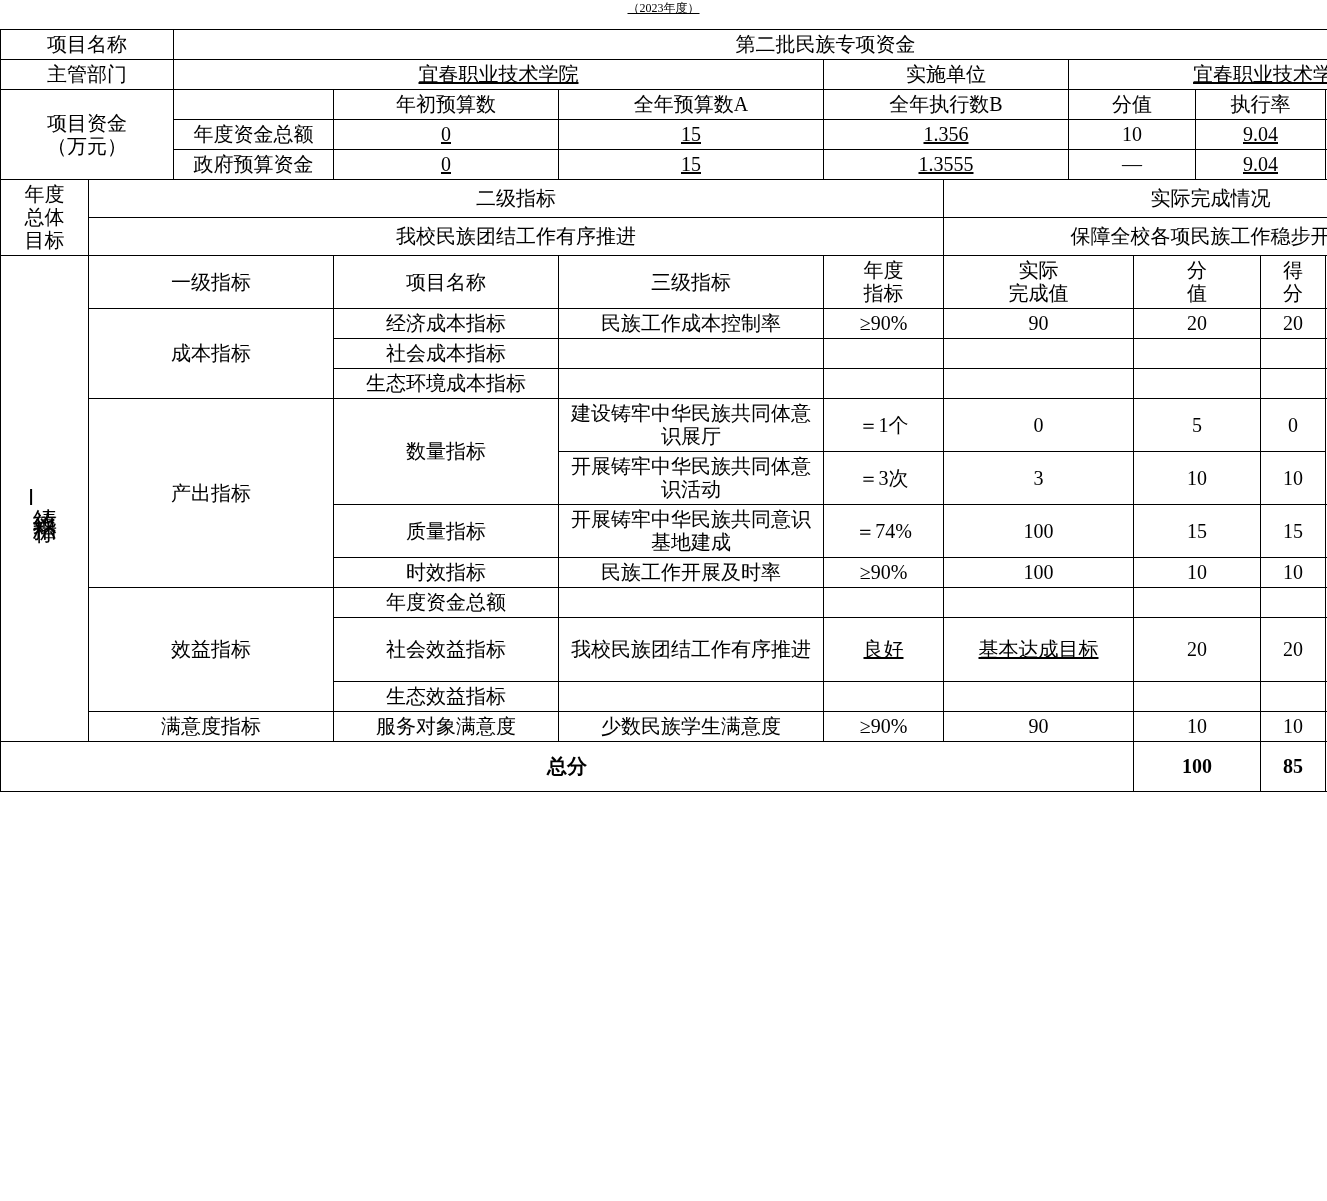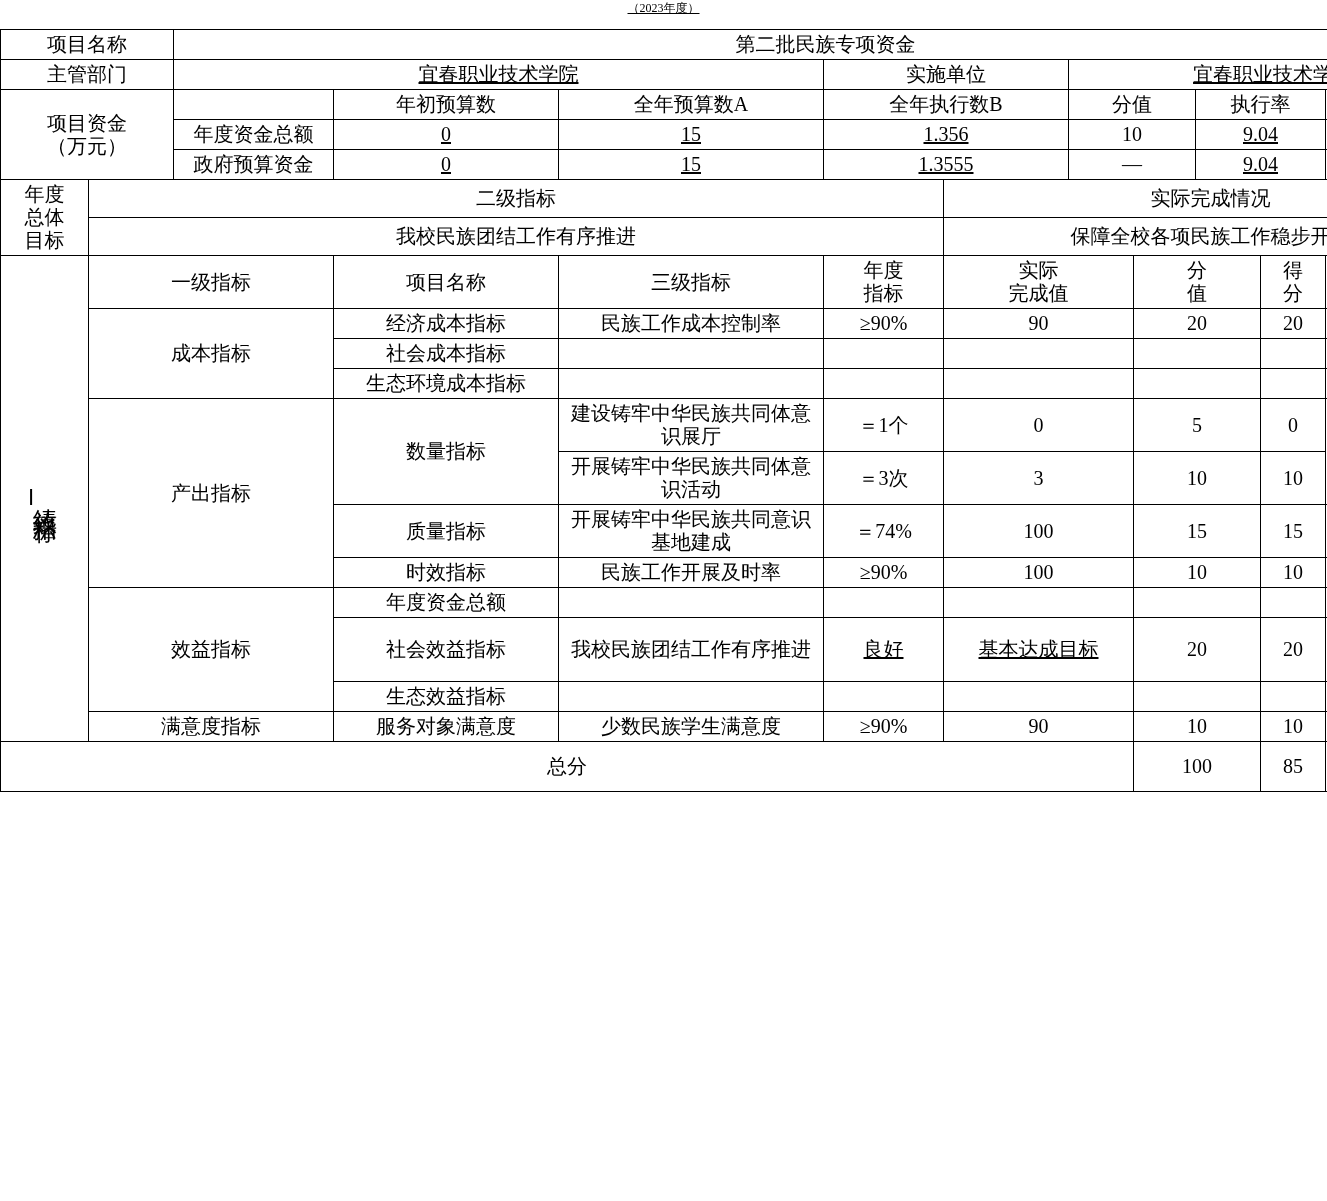--- a/index.html
+++ b/index.html
@@ -49,21 +49,21 @@
   .huge { font-size: 27px; }
   .sm { font-size: 18px; }
   .vert {
     writing-mode: vertical-rl;
     text-orientation: upright;
     letter-spacing: 4px;
     display: inline-block;
     line-height: 1.05;
   }
   .left { text-align: left; padding-left: 10px; }
-  .totalrow td { font-size: 24px; }
+  .totalrow td { font-size: 24px; font-weight: bold; }
   .cellwrap { display: block; }
 </style>
 </head>
 <body>
 
 <div class="sheet">
 
   <div class="subtitle">（2023年度）</div>
 
   <table class="main">

